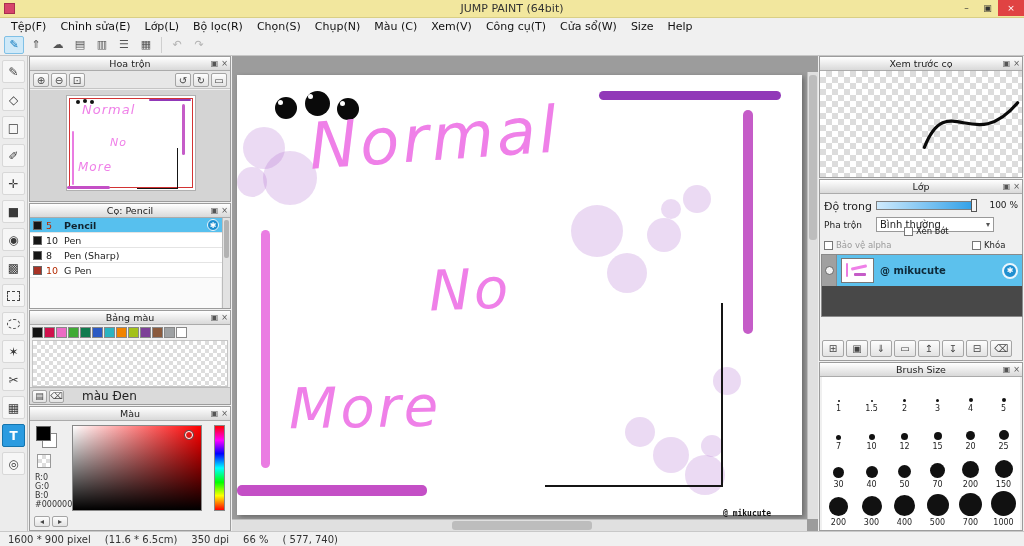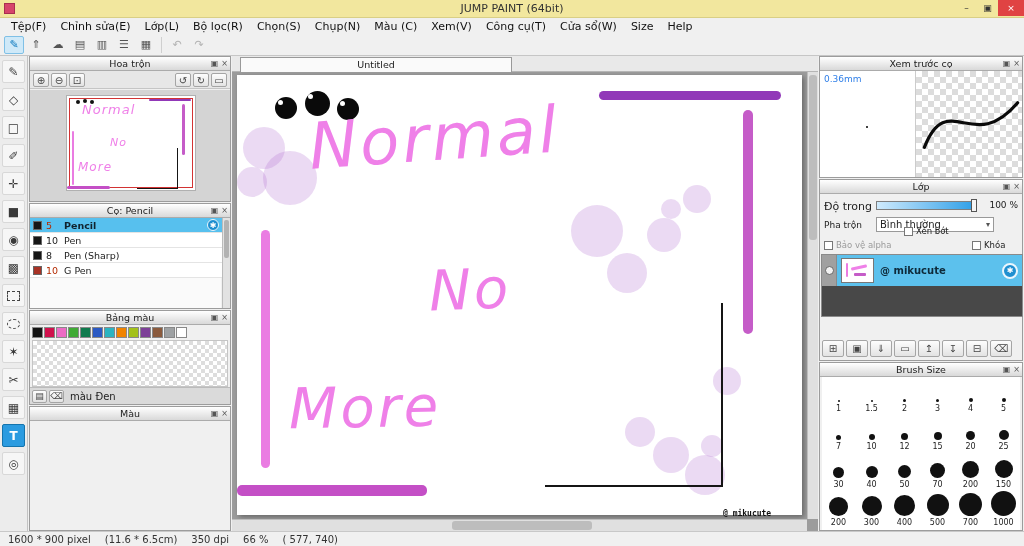--- a/index.html
+++ b/index.html
@@ -234,39 +234,53 @@
       <div style="width: 11px; height: 11px; border: 1px solid rgb(136, 136, 136); background-color: rgb(163, 193, 26);"></div>
       <div style="width: 11px; height: 11px; border: 1px solid rgb(136, 136, 136); background-color: rgb(125, 64, 152);"></div>
       <div style="width: 11px; height: 11px; border: 1px solid rgb(136, 136, 136); background-color: rgb(138, 90, 60);"></div>
       <div style="width: 11px; height: 11px; border: 1px solid rgb(136, 136, 136); background-color: rgb(158, 161, 163);"></div>
       <div style="width: 11px; height: 11px; border: 1px solid rgb(136, 136, 136); background-color: rgb(255, 255, 255);"></div>
     </div>
     <div class="checker-sm abs" style="top:29px;left:2px;right:2px;height:47px;border:1px solid #c5c5c5"></div>
     <div class="abs" style="bottom:0;left:0;right:0;height:17px;background:#dadada;border-top:1px solid #bbb;display:flex;align-items:center;padding-left:2px;gap:2px">
       <div class="sq-btn" style="width:15px;height:13px;font-size:9px">▤</div>
       <div class="sq-btn" style="width:15px;height:13px;font-size:9px">⌫</div>
-      <span style="font-size:10px;margin-left:4px">màu Đen</span>
+      <span style="font-size:12px;margin-left:16px">màu Đen</span>
     </div>
   </div>
 
   <div class="panel" style="top:350px;height:125px">
     <div class="ph">
       <span>Màu</span>
       <span class="ph-btns">
           <span class="ph-btn">▣</span>
           <span class="ph-btn">×</span>
         </span>
     </div>
+    <div class="abs" style="top:14px;left:0;right:0;bottom:0;background:#efefef">
+      <div class="abs" style="left:12px;top:12px;width:15px;height:15px;background:#fff;border:1px solid #888"></div>
+      <div class="abs" style="left:6px;top:5px;width:15px;height:15px;background:#000;border:1px solid #666"></div>
+      <div class="checker-sm abs" style="left:7px;top:33px;width:14px;height:14px;border:1px solid #999"></div>
+      <div class="abs" style="left:5px;top:52px;font-size:8px;line-height:9px;color:#333">
+        <div>R:0</div>
+        <div>G:0</div>
+        <div>B:0</div>
+        <div>#000000</div>
+      </div>
+      <div class="abs" style="left:42px;top:4px;width:130px;height:86px;border:1px solid #888;background:linear-gradient(to top,#000,rgba(0,0,0,0)),linear-gradient(to right,#fff,#f00)">
+        <div class="abs" style="right:8px;top:5px;width:8px;height:8px;border:1px solid #fff;border-radius:50%;box-shadow:0 0 0 1px #555"></div>
+      </div>
+      <div class="abs" style="right:5px;top:4px;width:11px;height:86px;border:1px solid #888;background:linear-gradient(#f00 0%,#f0f 17%,#00f 33%,#0ff 50%,#0f0 67%,#ff0 83%,#f00 100%)"></div>
+      <div class="sq-btn abs" style="left:4px;bottom:3px;width:16px;height:11px;font-size:8px">◂</div>
+      <div class="sq-btn abs" style="left:22px;bottom:3px;width:16px;height:11px;font-size:8px">▸</div>
+    </div>
   </div>
 </div>
 
 <div class="center">
-  <div class="tabbar">
-    <div class="tab">Untitled</div>
-  </div>
   <div class="viewport">
     <div class="canvas">
 
       <div class="blob" style="left:6px;top:52px;width:42px;height:42px"></div>
       <div class="blob" style="left:26px;top:76px;width:54px;height:54px"></div>
       <div class="blob" style="left:0;top:92px;width:30px;height:30px"></div>
       <div class="blob" style="left:334px;top:130px;width:52px;height:52px"></div>
       <div class="blob" style="left:370px;top:178px;width:40px;height:40px"></div>
       <div class="blob" style="left:410px;top:143px;width:34px;height:34px"></div>
       <div class="blob" style="left:446px;top:110px;width:28px;height:28px"></div>
@@ -310,24 +324,20 @@
 
   <div class="panel" style="top:0;height:122px">
     <div class="ph">
       <span>Xem trước cọ</span>
       <span class="ph-btns">
           <span class="ph-btn">▣</span>
           <span class="ph-btn">×</span>
         </span>
     </div>
     <div class="checker abs" style="top:14px;left:0;right:0;bottom:0">
-      <div class="abs" style="left:0;top:0;width:96px;bottom:0;background:#fff;border-right:1px solid #ccc">
-        <div class="abs" style="left:4px;top:3px;font-size:9px;color:#2f7fe8">0.36mm</div>
-        <div class="abs" style="left:46px;top:55px;width:2px;height:2px;background:#000;border-radius:50%"></div>
-      </div>
       <svg class="abs" style="left:98px;top:0;width:106px;height:106px" viewBox="0 0 100 100">
         <path d="M6,72 C28,16 52,80 94,30" fill="none" stroke="#0a0a0a" stroke-width="3" stroke-linecap="round"></path>
       </svg>
     </div>
   </div>
 
   <div class="panel" style="top:123px;height:182px">
     <div class="ph">
       <span>Lớp</span>
       <span class="ph-btns">

